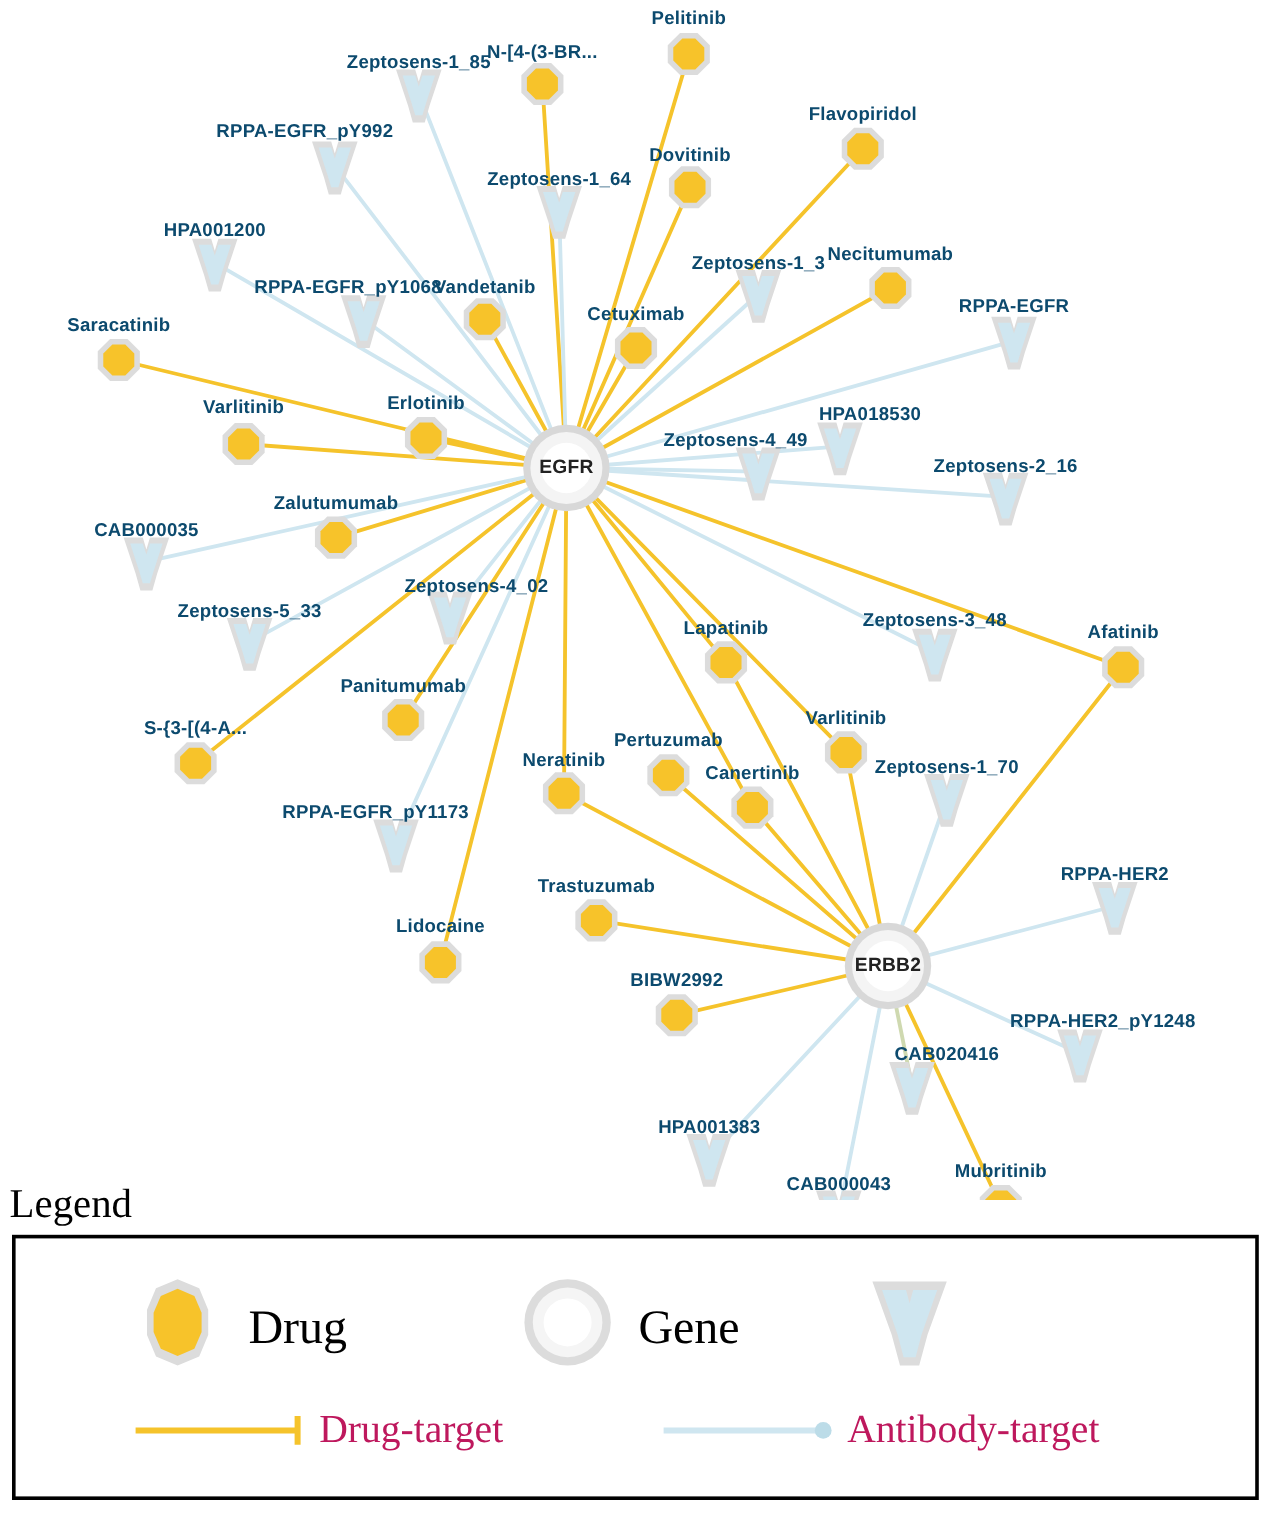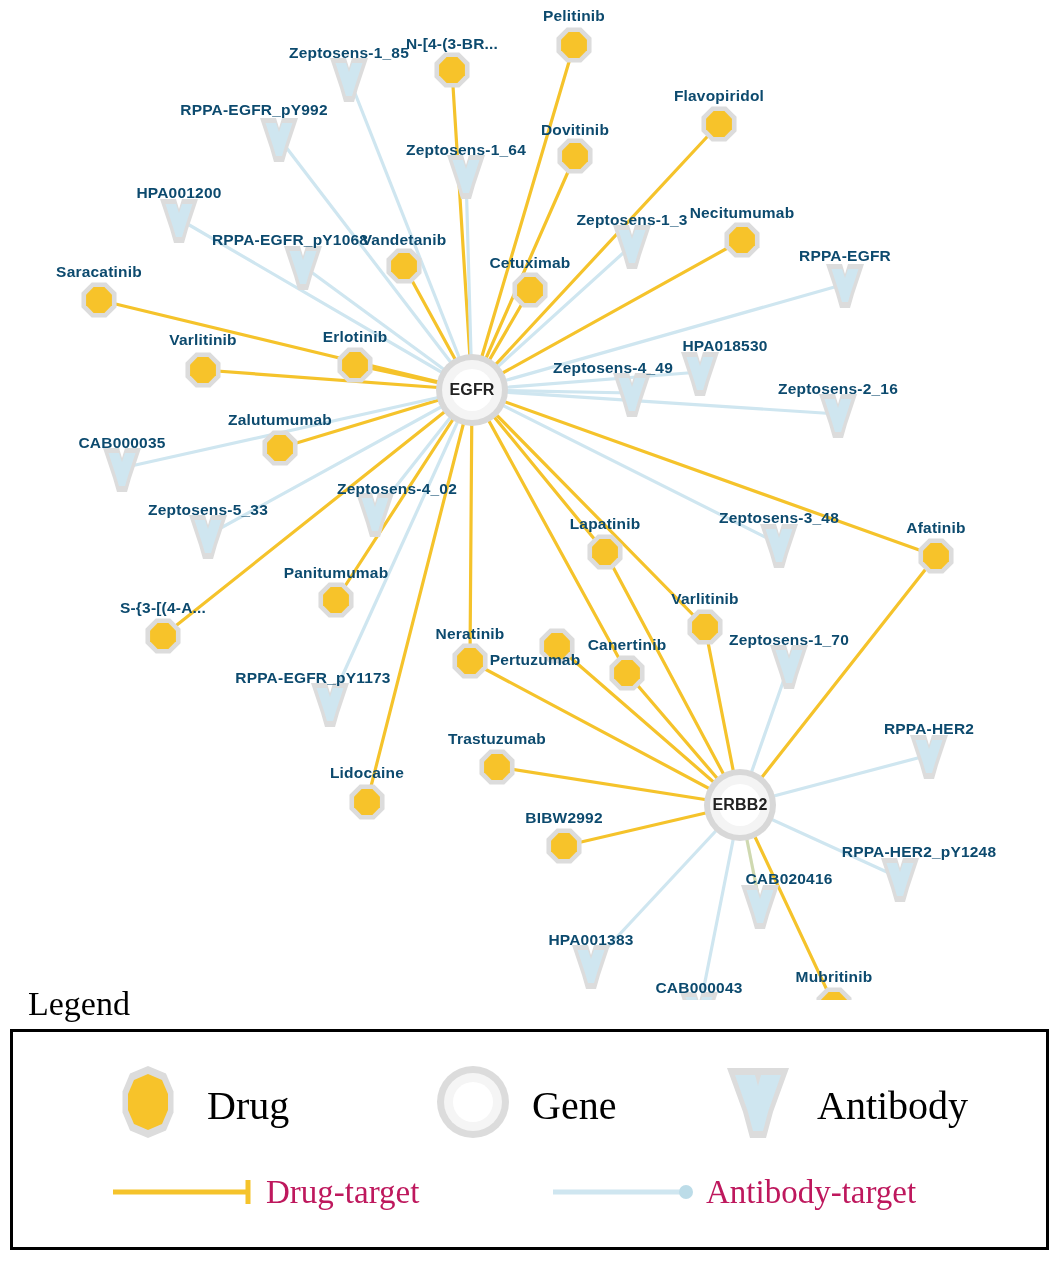--- a/index.html
+++ b/index.html
@@ -45,21 +45,21 @@
   #legend-wrap {
     position: absolute;
     left: 0;
     top: 985px;
     width: 1059px;
   }
   #legend-title {
     font-family: "Liberation Serif", serif;
     font-size: 34px;
     color: #000;
-    margin-left: 28px;
+    margin-left: 8px;
     margin-bottom: 6px;
     font-weight: normal;
   }
   #legend-box {
     margin: 0 10px;
     border: 3px solid #000;
     height: 215px;
     position: relative;
     background: #fff;
   }
@@ -337,21 +337,21 @@
       <div class="node-label" style="left: 99px; top: 272px;">Saracatinib</div>
       <div class="node-label" style="left: 203px; top: 340px;">Varlitinib</div>
       <div class="node-label" style="left: 355px; top: 337px;">Erlotinib</div>
       <div class="node-label" style="left: 280px; top: 420px;">Zalutumumab</div>
       <div class="node-label" style="left: 336px; top: 573px;">Panitumumab</div>
       <div class="node-label" style="left: 163px; top: 608px;">S-{3-[(4-A...</div>
       <div class="node-label" style="left: 367px; top: 773px;">Lidocaine</div>
       <div class="node-label" style="left: 605px; top: 524px;">Lapatinib</div>
       <div class="node-label" style="left: 705px; top: 599px;">Varlitinib</div>
       <div class="node-label" style="left: 936px; top: 528px;">Afatinib</div>
-      <div class="node-label" style="left: 535px; top: 618px; margin-top: 42px;">Pertuzumab</div>
+      <div class="node-label" style="left: 557px; top: 618px;">Pertuzumab</div>
       <div class="node-label" style="left: 470px; top: 634px;">Neratinib</div>
       <div class="node-label" style="left: 627px; top: 645px;">Canertinib</div>
       <div class="node-label" style="left: 497px; top: 739px;">Trastuzumab</div>
       <div class="node-label" style="left: 564px; top: 818px;">BIBW2992</div>
       <div class="node-label" style="left: 834px; top: 977px;">Mubritinib</div>
       <div class="node-label" style="left: 349px; top: 53px;">Zeptosens-1_85</div>
       <div class="node-label" style="left: 254px; top: 110px;">RPPA-EGFR_pY992</div>
       <div class="node-label" style="left: 466px; top: 150px;">Zeptosens-1_64</div>
       <div class="node-label" style="left: 179px; top: 193px;">HPA001200</div>
       <div class="node-label" style="left: 632px; top: 220px;">Zeptosens-1_3</div>
@@ -395,21 +395,20 @@
         <circle cx="45" cy="42" r="20" fill="#ffffff"></circle>
       </svg>
       <span class="legend-text">Gene</span>
     </div>
 
     <div class="legend-item" style="left:700px; top:28px;">
       <svg width="90" height="90">
         <path d="M14,8 L45,8 L45,20 L45,8 L76,8 L60,52 L53,78 L37,78 L30,52 Z" fill="#dcdcdc"></path>
         <path d="M22,15 L42,15 L45,26 L48,15 L68,15 L55,52 L50,71 L40,71 L35,52 Z" fill="#cfe6f0"></path>
       </svg>
-      <span class="legend-text">Antibody</span>
     </div>
 
     <div class="legend-item" style="left:95px; top:140px;">
       <svg width="150" height="40">
         <line x1="5" y1="20" x2="140" y2="20" stroke="#F5C32B" stroke-width="5"></line>
         <line x1="140" y1="8" x2="140" y2="32" stroke="#F5C32B" stroke-width="5"></line>
       </svg>
       <span class="legend-text-sm">Drug-target</span>
     </div>
 

